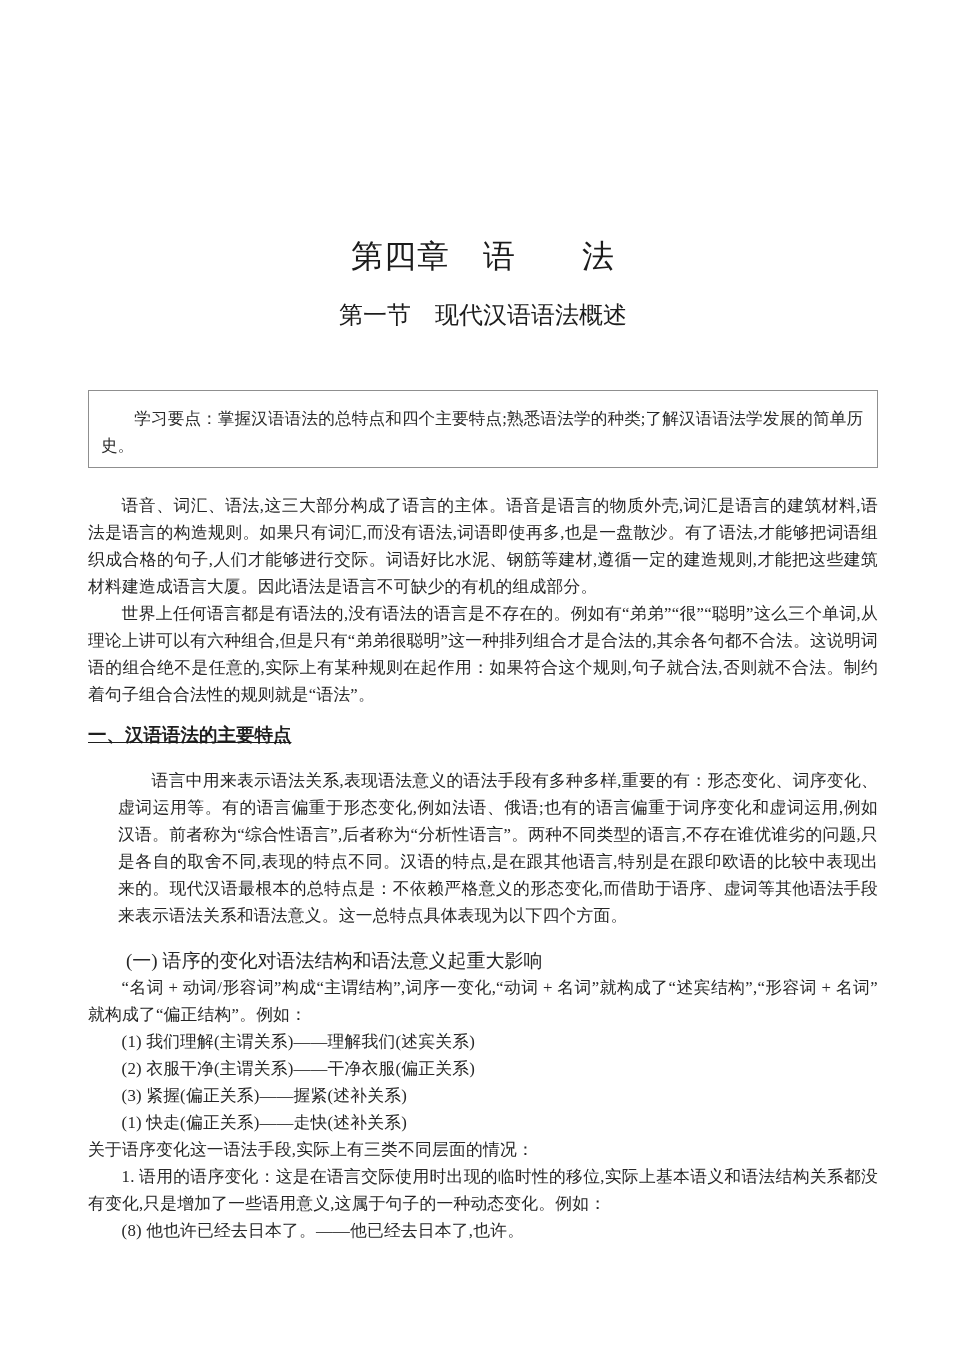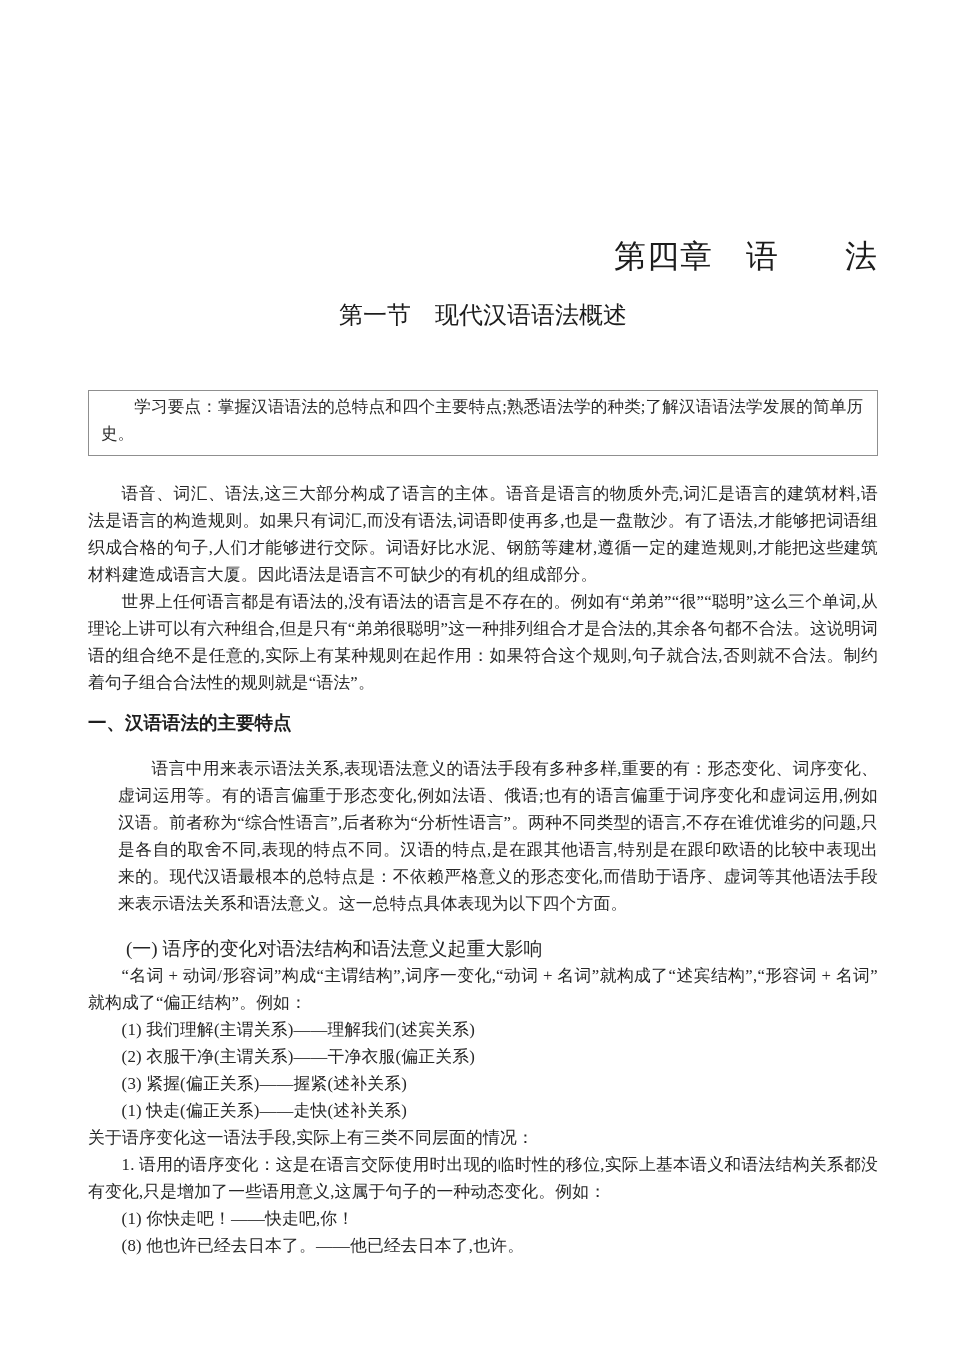--- a/index.html
+++ b/index.html
@@ -15,38 +15,38 @@
     width: 960px;
     height: 1358px;
     padding: 238px 82px 0 88px;
     overflow: hidden;
     background: #ffffff;
   }
   .chapter-title {
     font-size: 32px;
     font-weight: 500;
     line-height: 36px;
-    text-align: right;
+    text-align: center;
     letter-spacing: 1px;
     color: #1c1c1c;
     white-space: pre;
   }
   .section-title {
     margin-top: 26px;
     font-size: 24px;
     font-weight: 500;
     line-height: 30px;
     text-align: center;
     color: #1c1c1c;
     white-space: pre;
   }
   .summary-box {
     margin-top: 60px;
     border: 1px solid #8f8f8f;
-    padding: 2px 14px 8px 12px;
+    padding: 14px 14px 8px 12px;
   }
   .summary-box p {
     font-size: 16.6px;
     line-height: 27px;
     text-align: justify;
     text-indent: 2em;
     color: #2a2a2a;
   }
   .body-para {
     font-size: 16.8px;
@@ -57,20 +57,21 @@
   }
   .indent { text-indent: 2em; }
   .first-para { margin-top: 24px; }
   .main-heading {
     margin-top: 13px;
     font-family: "Liberation Sans", "DejaVu Sans", sans-serif;
     font-size: 18.5px;
     font-weight: 700;
     line-height: 27px;
     color: #1f1f1f;
+    text-decoration: underline;
   }
   .lead-para { margin-top: 19px; margin-left: 30px; }
   .sub-heading {
     margin-top: 18px;
     font-size: 19px;
     line-height: 27px;
     text-indent: 2em;
     color: #262626;
   }
   .example { text-align: left; }
@@ -106,17 +107,16 @@
 
 
   <p class="body-para indent example">(3) 紧握(偏正关系)——握紧(述补关系)</p>
 
   <p class="body-para indent example">(1) 快走(偏正关系)——走快(述补关系)</p>
 
   <p class="body-para">关于语序变化这一语法手段,实际上有三类不同层面的情况：</p>
 
   <p class="body-para indent">1. 语用的语序变化：这是在语言交际使用时出现的临时性的移位,实际上基本语义和语法结构关系都没有变化,只是增加了一些语用意义,这属于句子的一种动态变化。例如：</p>
 
-  <p class="body-para indent example">(1) 你快走吧！——快走吧,你！</p>
 
   <p class="body-para indent example">(8) 他也许已经去日本了。——他已经去日本了,也许。</p>
 
 </div>
 
 </body></html>

